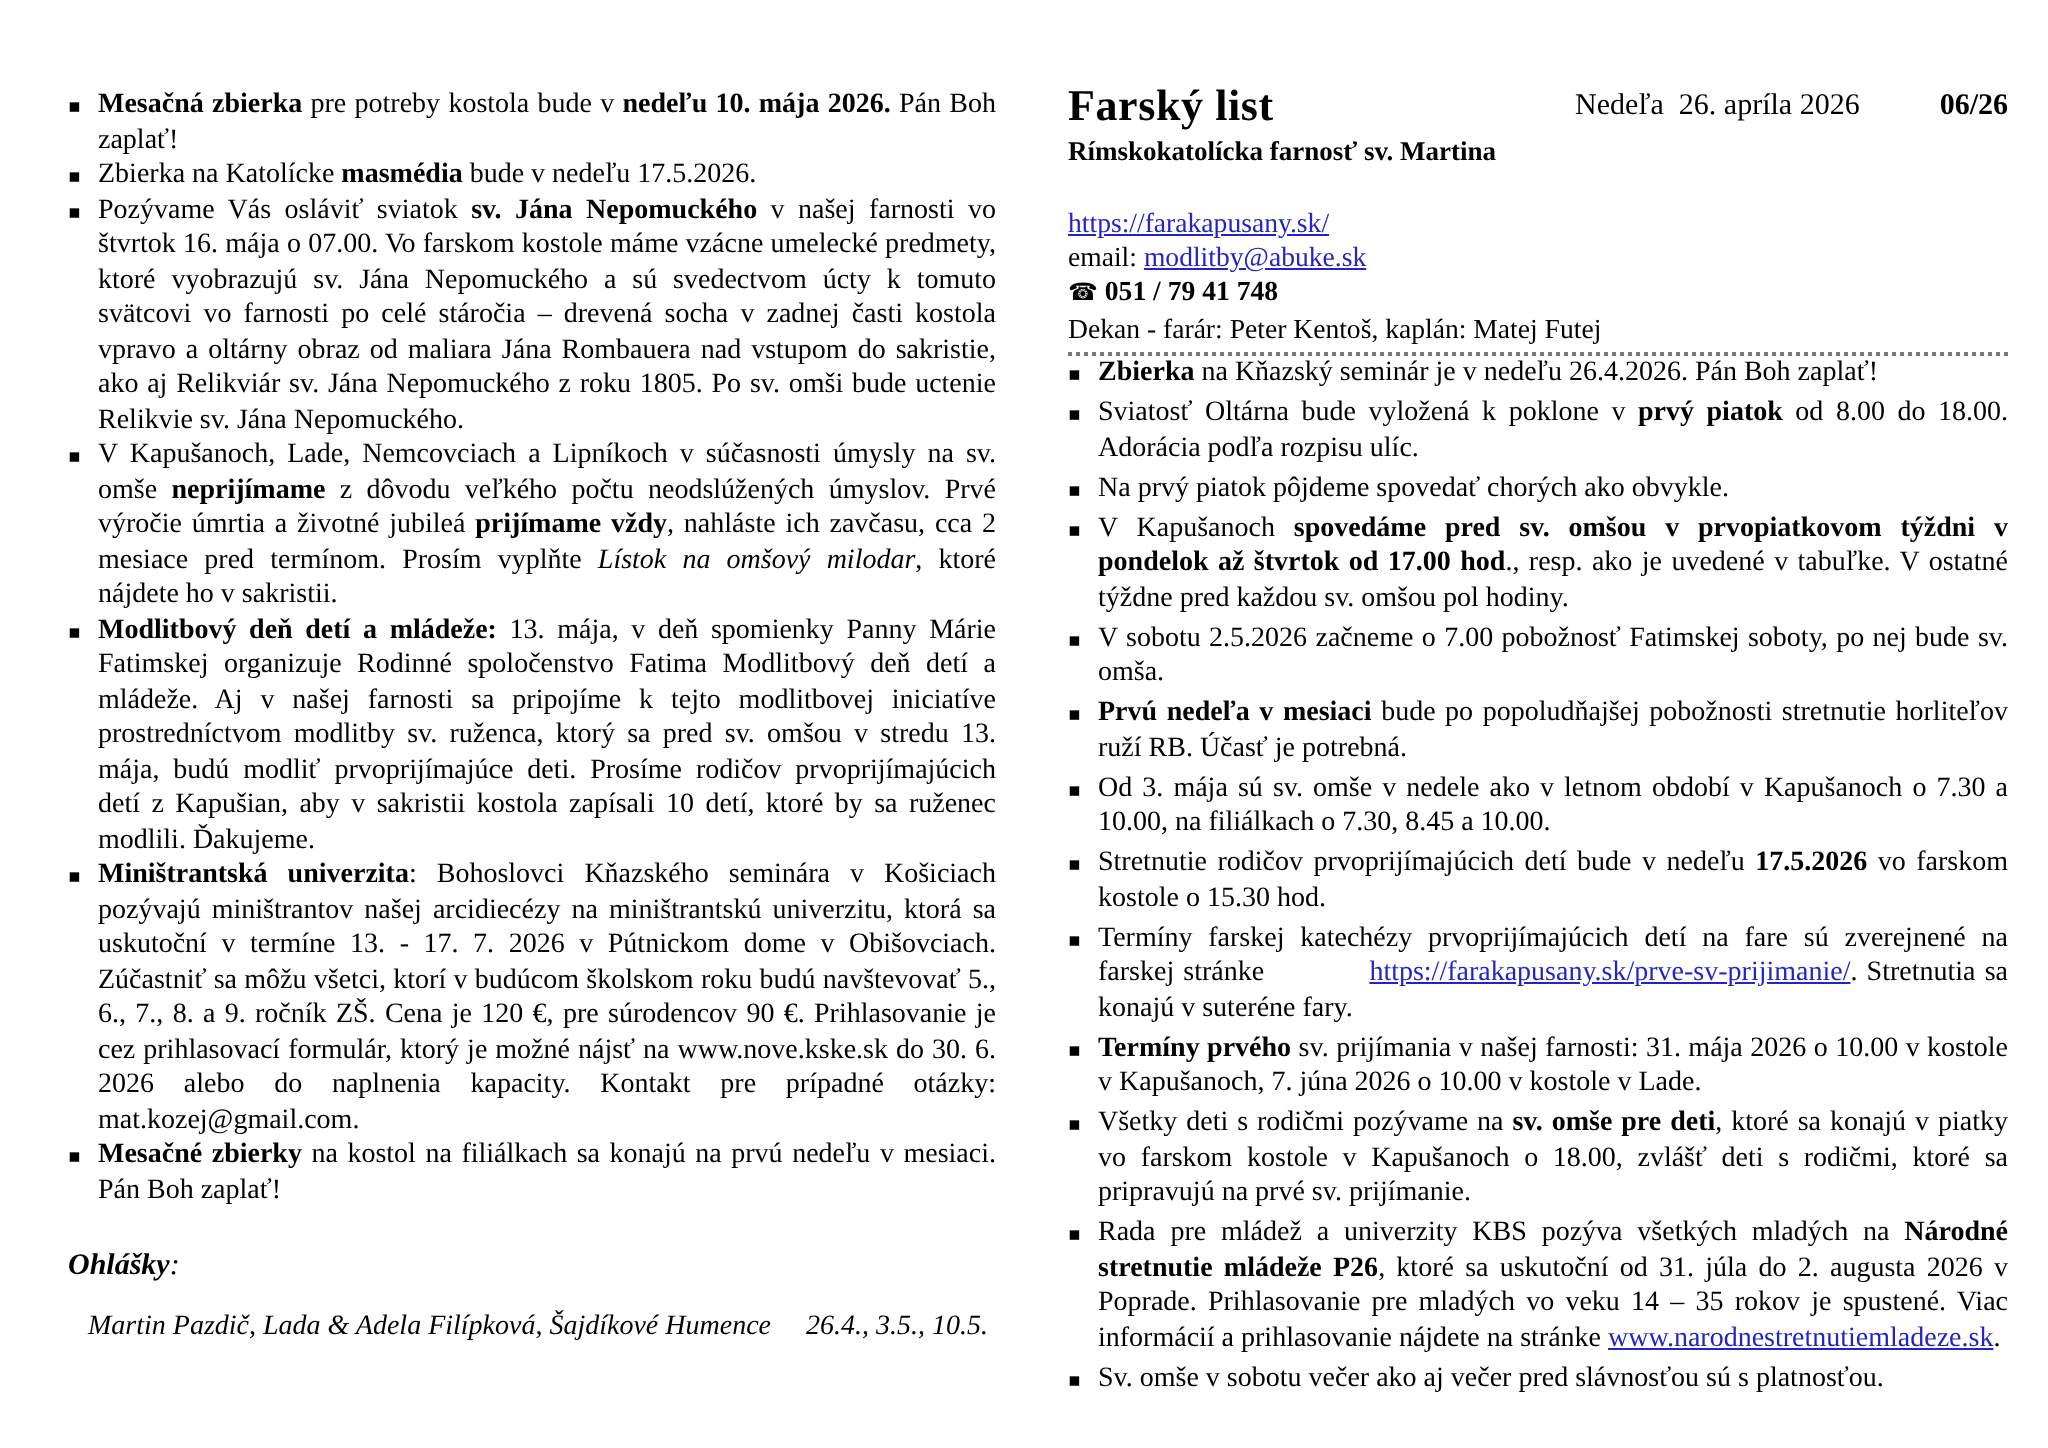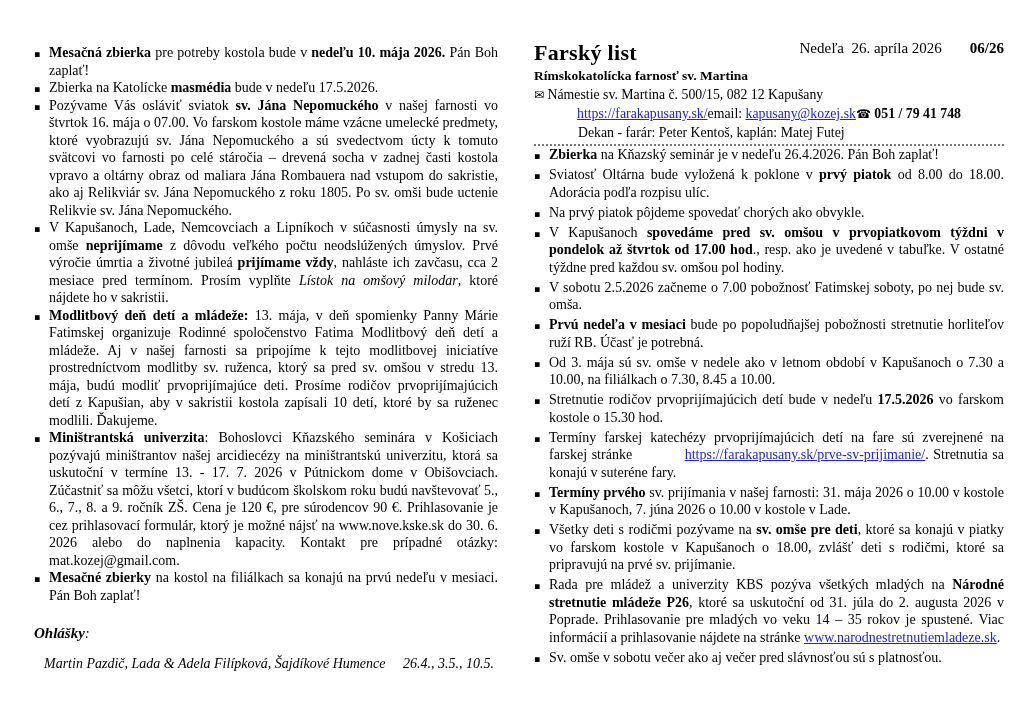--- a/index.html
+++ b/index.html
@@ -29,30 +29,30 @@
   .lnk { color:#2323c8; text-decoration:underline; cursor:pointer; }
 
   
   .ohlasky-heading { margin-top:20px; font-size:15px; line-height:18px; }
   .ohlasky-line {
     margin-top:13px; font-style:italic; display:flex;
     justify-content:space-between; line-height:18px; padding-right:4px;margin-left:10px;
   }
 
   
-  .mast-row1 { display:flex; align-items:flex-start; }
+  .mast-row1 { display:flex; align-items:center;gap:12px; }
   .title { font-size:22px; font-weight:bold; letter-spacing:.3px; }
   .date  { margin-left:auto; font-size:15px; white-space:pre; }
   .issue { font-size:15px; font-weight:bold; margin-left:28px; }
   .parish { font-weight:bold; font-size:13.5px; margin-top:2px; line-height:16px; }
   .addr-row { font-size:13.8px; line-height:17px; margin-top:2px; }
   .icon { font-family:"DejaVu Sans",sans-serif; font-size:12px; }
-  .contact-row { display:flex; justify-content:center; font-size:13.8px; line-height:17px; margin-top:1px; }
+  .contact-row { display:flex; justify-content:center; font-size:13.8px; line-height:17px; margin-top:19px;flex-direction:column; }
   .phone { font-weight:bold; white-space:pre; }
-  .dean { font-size:13.8px; line-height:17px; margin-top:1px;margin-left:44px; }
+  .dean { font-size:13.8px; line-height:17px; margin-top:1px; }
   .dotted-sep { border-bottom:2px dotted #777; margin-top:3px; }
   .section-heading { font-weight:bold; font-style:italic; font-size:15px; margin:10px 0 9px 0; line-height:18px; }
 </style>
 </head>
 <body>
 
 <div class="page">
 
   <div class="col left">
     <ul class="bullets">
@@ -72,28 +72,25 @@
   </div>
 
   <div class="col right">
     <div class="masthead">
       <div class="mast-row1">
         <span class="title">Farský list</span>
         <span class="date">Nedeľa  26. apríla 2026</span>
         <span class="issue">06/26</span>
       </div>
       <div class="parish">Rímskokatolícka farnosť sv. Martina</div>
-      <div class="addr-row">
-        <span class="icon">✉</span><span> Námestie sv. Martina č. 500/15, 082 12 Kapušany</span>
-      </div>
       <div class="contact-row">
         <a href="#" class="lnk" style="color: rgb(35, 35, 200);">https://farakapusany.sk/</a>
         <span>
           <span>email:</span>
-          <a href="#" class="lnk" style="color: rgb(35, 35, 200);">kapusany@kozej.sk</a>
+          <a href="#" class="lnk" style="color: rgb(35, 35, 200);">modlitby@abuke.sk</a>
         </span>
         <span class="phone"><span class="icon">☎</span><span> 051 / 79 41 748</span></span>
       </div>
       <div class="dean">Dekan - farár: Peter Kentoš, kaplán: Matej Futej</div>
       <div class="dotted-sep"></div>
     </div>
     <ul class="bullets">
         <li><span class="marker">▪</span><span class="b">Zbierka</span><span> na Kňazský seminár je v nedeľu 26.4.2026. Pán Boh zaplať!</span></li>
         <li><span class="marker">▪</span><span>Sviatosť Oltárna bude vyložená k poklone v </span><span class="b">prvý piatok</span><span> od 8.00 do 18.00. Adorácia podľa rozpisu ulíc.</span></li>
         <li><span class="marker">▪</span><span>Na prvý piatok pôjdeme spovedať chorých ako obvykle.</span></li>

